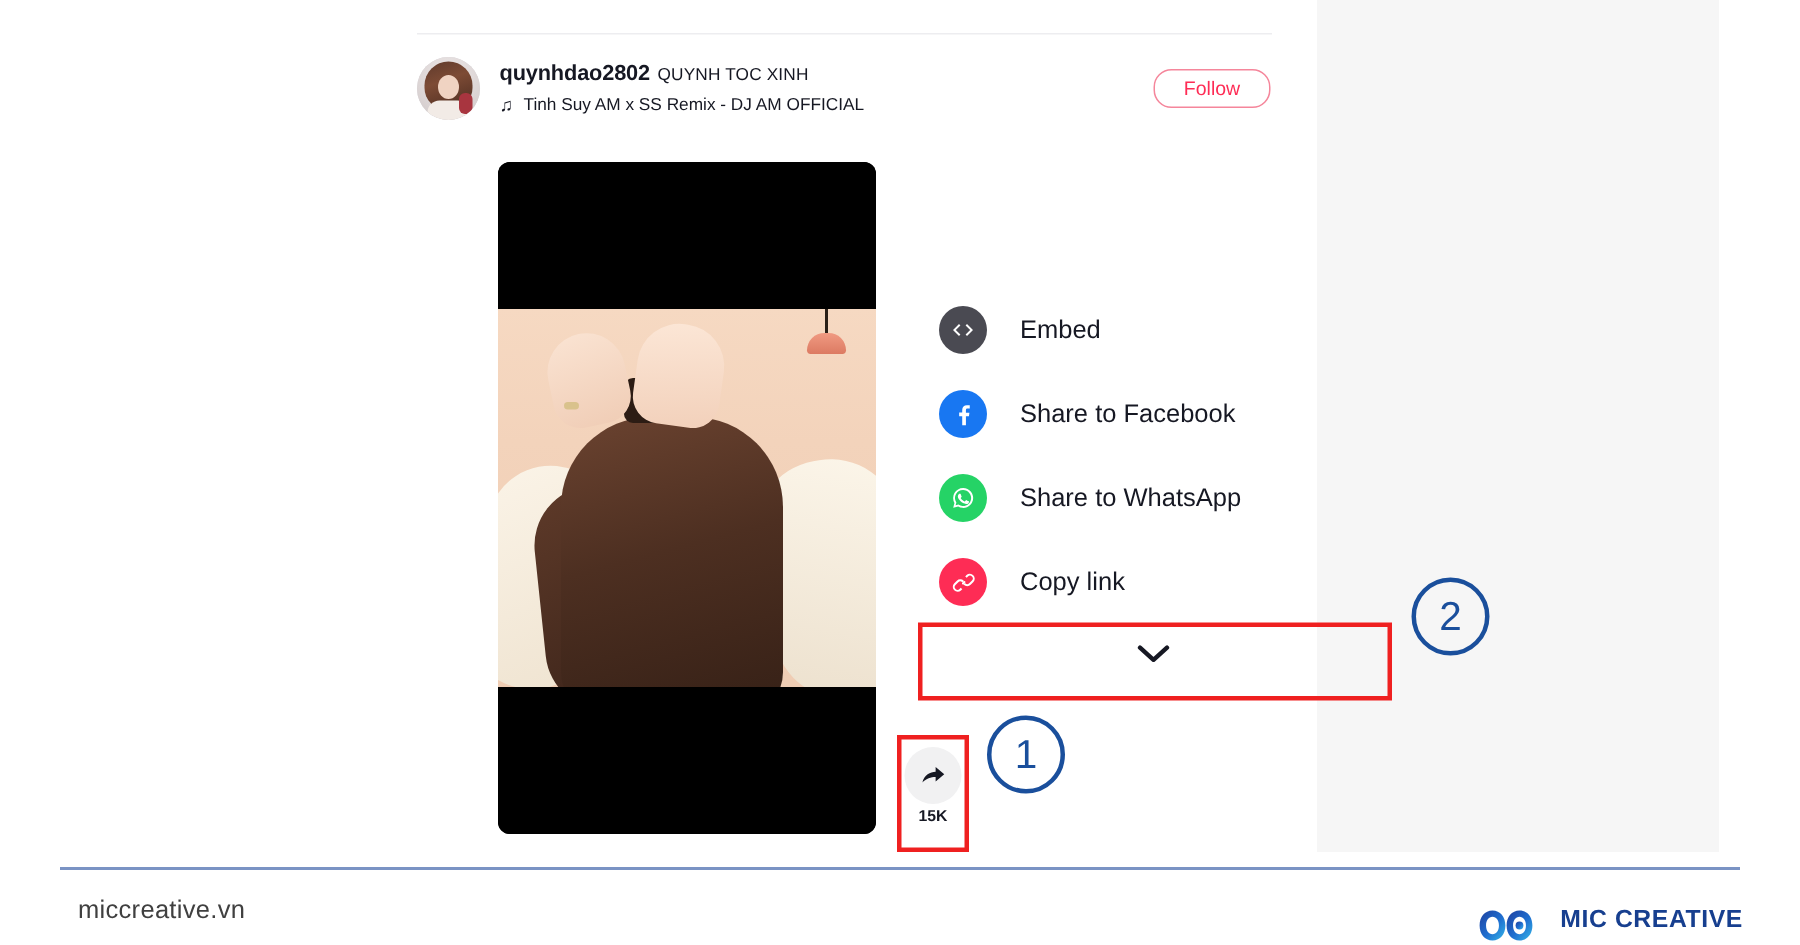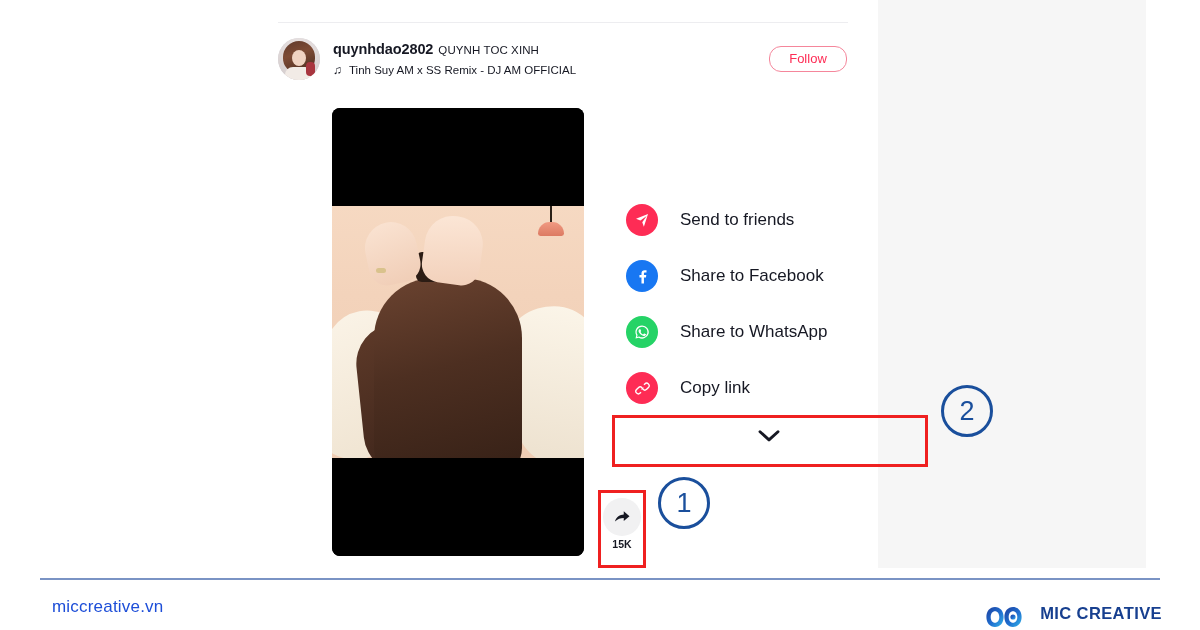--- a/index.html
+++ b/index.html
@@ -364,21 +364,21 @@
   .footer-rule {
     position: absolute;
     left: 40px; top: 10px;
     width: 1120px; height: 2px;
     background: #7a93c4;
   }
   .footer-url {
     position: absolute;
     left: 52px; top: 29px;
     font-size: 17px;
-    color: #1d4ed8;
+    color: #404040;
     letter-spacing: 0.2px;
   }
   .footer-brand {
     position: absolute;
     right: 38px; top: 36px;
     display: flex;
     gap: 12px;
   }
   .brand-name {
     font-size: 16.5px;
@@ -444,29 +444,29 @@
         <div class="share-circle">
           <svg width="20" height="20" viewBox="0 0 24 24">
             <path d="M3.5 17.5c1.6-6.2 6.2-8.4 10.6-8.6V5.2L21 11l-6.9 5.8v-3.7c-4 .1-7.3 1.1-10.6 4.4z" fill="#161823"></path>
           </svg>
         </div>
         <div class="share-count">15K</div>
       </div>
 
       <div class="share-menu">
 
-
         <div class="menu-item">
-          <div class="mi-icon icon-send">
+          <div class="mi-icon icon-embed">
             <svg width="16" height="16" viewBox="0 0 24 24">
-              <path d="M21 3 3 10.2l6.6 2.4L19 6l-6.6 9.4 2.4 6.6z" fill="#ffffff"></path>
+              <path d="M9.4 7.4 4.8 12l4.6 4.6-1.4 1.4L2 12l6-6 1.4 1.4zm5.2 0L19.2 12l-4.6 4.6 1.4 1.4 6-6-6-6-1.4 1.4z" fill="#ffffff"></path>
             </svg>
           </div>
-          <div class="mi-label">Send to friends</div>
-        </div>
+          <div class="mi-label">Embed</div>
+        </div>
+
 
         <div class="menu-item">
           <div class="mi-icon icon-fb">
             <svg width="18" height="18" viewBox="0 0 24 24">
               <path d="M14.6 22v-8h2.7l.4-3.2h-3.1V8.7c0-.9.26-1.5 1.55-1.5H18V4.3c-.3-.04-1.3-.13-2.5-.13-2.5 0-4.2 1.5-4.2 4.3v2.3H8.6V14h2.7v8z" fill="#ffffff"></path>
             </svg>
           </div>
           <div class="mi-label">Share to Facebook</div>
         </div>
 

